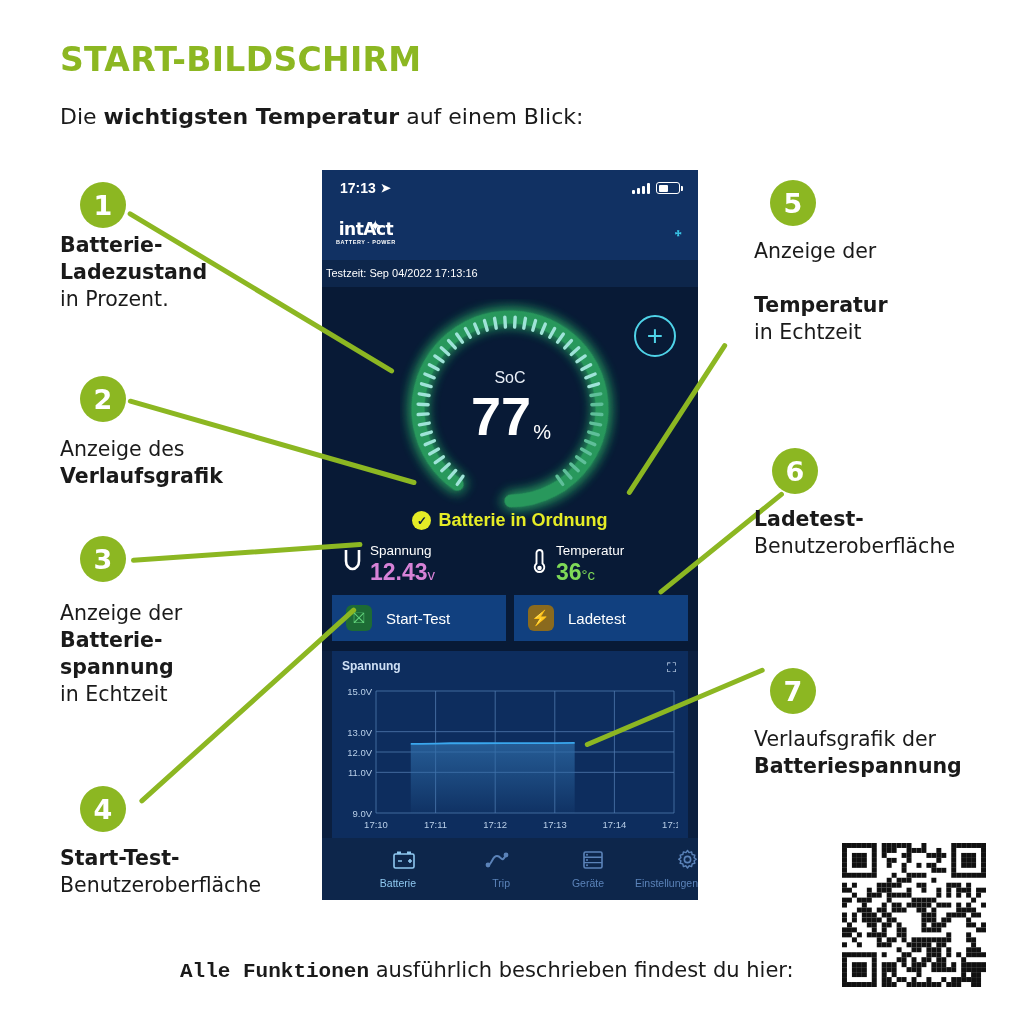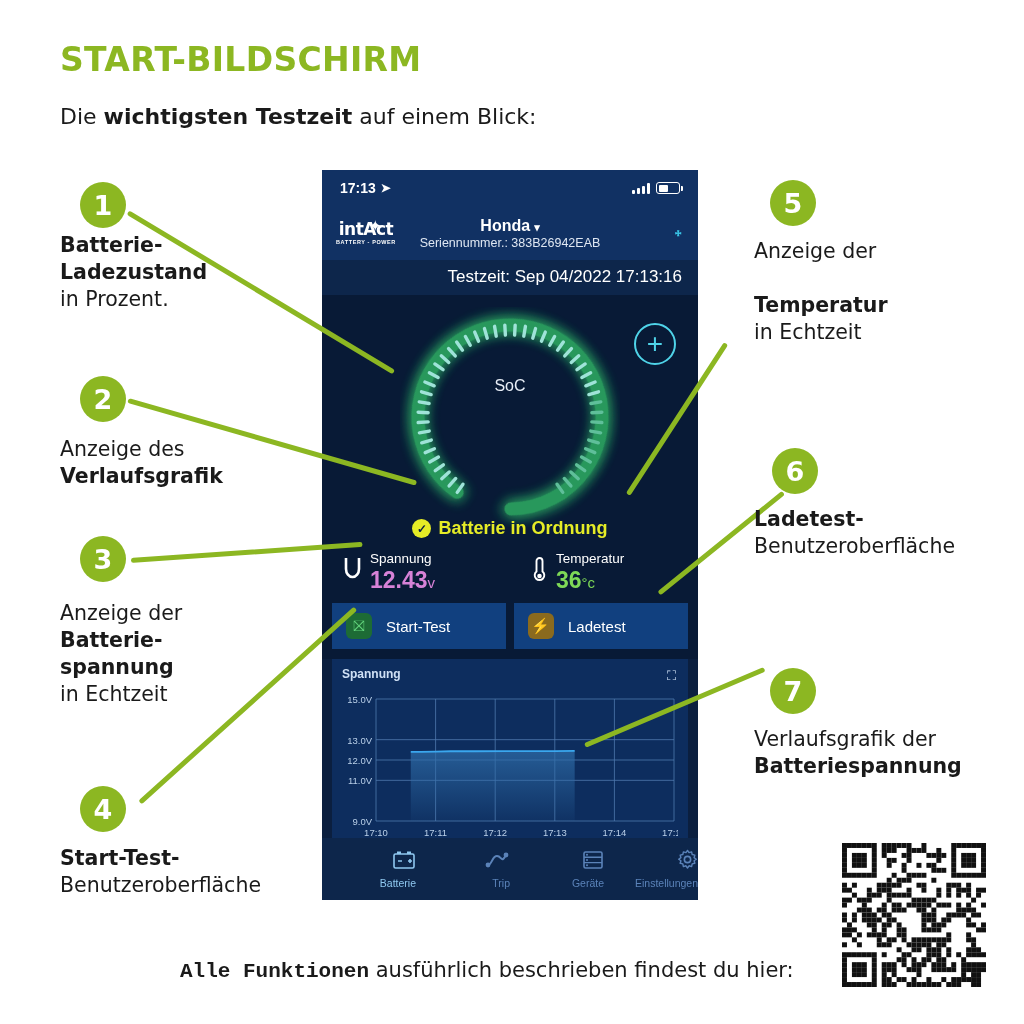--- a/index.html
+++ b/index.html
@@ -162,23 +162,23 @@
   .dev-name { color:#fff; font-size:16px; font-weight:bold; }
   .dev-name .caret { font-size:11px; margin-left:4px; }
   .dev-serial { color:#dfe7f2; font-size:12.5px; margin-top:1px; }
   .bt-icon {
     margin-left:auto; color:#39c6e8; font-size:19px; line-height:1;
   }
 
   .testzeit {
     background: #0d264b;
     color: #ffffff;
-    font-size: 17px;
-    text-align:right;
-    padding: 7px 16px 8px;
+    font-size: 11px;
+    text-align:left;
+    padding: 7px 4px 8px;
   }
 
   
   .gauge-wrap {
     position: relative;
     height: 250px;
     background: #081a36;
   }
   .plus-btn {
     position:absolute; right: 22px; top: 28px;
@@ -277,21 +277,21 @@
     position:absolute; left: 842px; top: 843px;
     width: 144px; height: 144px;
     z-index: 6;
   }
 </style>
 </head>
 <body>
 
 <div class="page-title">START-BILDSCHIRM</div>
 
-<div class="page-subtitle"><span>Die </span><b>wichtigsten Testzeit</b><span> auf einem Blick:</span></div>
+<div class="page-subtitle"><span>Die </span><b>wichtigsten Temperatur</b><span> auf einem Blick:</span></div>
 
 <div class="leader" style="left:128px; top:210px; width:310px; transform:rotate(31deg);"></div>
 <div class="leader" style="left:128px; top:398px; width:300px; transform:rotate(16deg);"></div>
 <div class="leader" style="left:131px; top:558px; width:232px; transform:rotate(-4deg);"></div>
 <div class="leader" style="left:140px; top:800px; width:290px; transform:rotate(-42deg);"></div>
 <div class="leader" style="left:628px; top:492px; width:180px; transform:rotate(-57deg);"></div>
 <div class="leader" style="left:659px; top:591px; width:160px; transform:rotate(-39deg);"></div>
 <div class="leader" style="left:585px; top:743px; width:195px; transform:rotate(-23deg);"></div>
 
 <div class="badge" style="left:80px; top:182px;">1</div>
@@ -359,24 +359,20 @@
           <i></i>
         </span>
     </div>
   </div>
 
   <div class="appbar">
     <div class="logo">
       <span class="star">✦</span>
       <div class="l1">intAct</div>
       <div class="l2">BATTERY - POWER</div>
-    </div>
-    <div class="appbar-center">
-      <div class="dev-name"><span>Honda</span><span class="caret">▾</span></div>
-      <div class="dev-serial">Seriennummer.: 383B26942EAB</div>
     </div>
     <div class="bt-icon">᛭</div>
   </div>
 
   <div class="testzeit">Testzeit: Sep 04/2022 17:13:16</div>
 
   <div class="gauge-wrap">
     <div class="plus-btn">+</div>
     <div class="gauge">
       <svg width="220" height="220" viewBox="0 0 220 220">
@@ -437,20 +433,21 @@
             <line x1="185.60509720378133" y1="141.74695696924002" x2="194.8252310091205" y2="145.61853708744002" stroke="#5fbf9a" stroke-width="3.4" stroke-linecap="round"></line>
             <line x1="181.56408917267083" y1="150.0322512592786" x2="190.29141712055753" y2="154.91423312016624" stroke="#5fbf9a" stroke-width="3.4" stroke-linecap="round"></line>
             <line x1="176.61867615651738" y1="157.81163024989903" x2="184.74290495609267" y2="163.64231686574038" stroke="#5fbf9a" stroke-width="3.4" stroke-linecap="round"></line>
             <line x1="170.8313567665184" y1="164.98678053809437" x2="178.24981490877678" y2="171.69248548176444" stroke="#5fbf9a" stroke-width="3.4" stroke-linecap="round"></line>
             <line x1="164.275269368115" y1="171.46702477766888" x2="170.8942046569095" y2="178.9630034090919" stroke="#5fbf9a" stroke-width="3.4" stroke-linecap="round"></line>
             <line x1="157.03326778078582" y1="177.1704676316973" x2="162.76903214429626" y2="185.3619880745872" stroke="#5fbf9a" stroke-width="3.4" stroke-linecap="round"></line>
           </g>
       </svg>
       <div class="gauge-center">
         <div class="soc-label">SoC</div>
+        <div class="soc-val"><span>77</span><sup>%</sup></div>
       </div>
     </div>
     <div class="status-pill">
       <span class="check">✓</span>
       <span>Batterie in Ordnung</span>
     </div>
   </div>
 
   <div class="metrics">
     <div class="metric">

